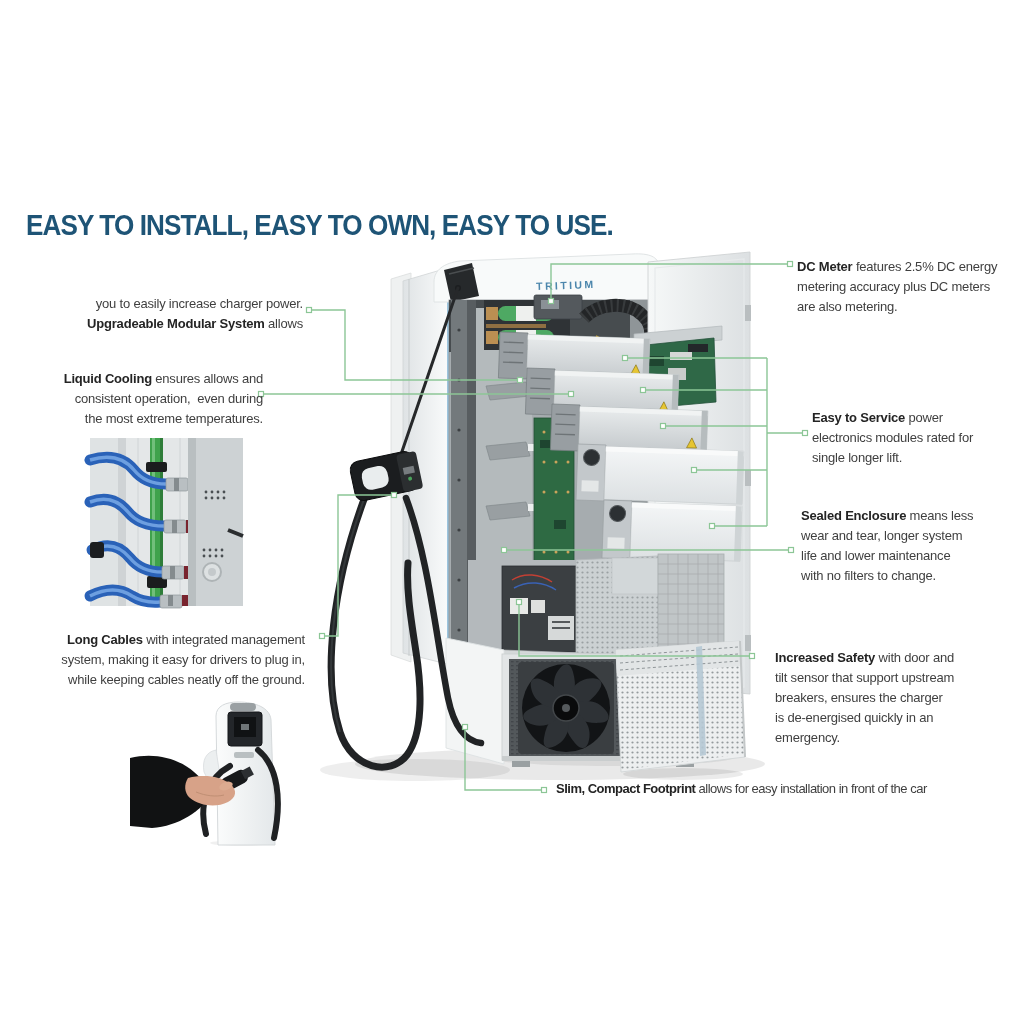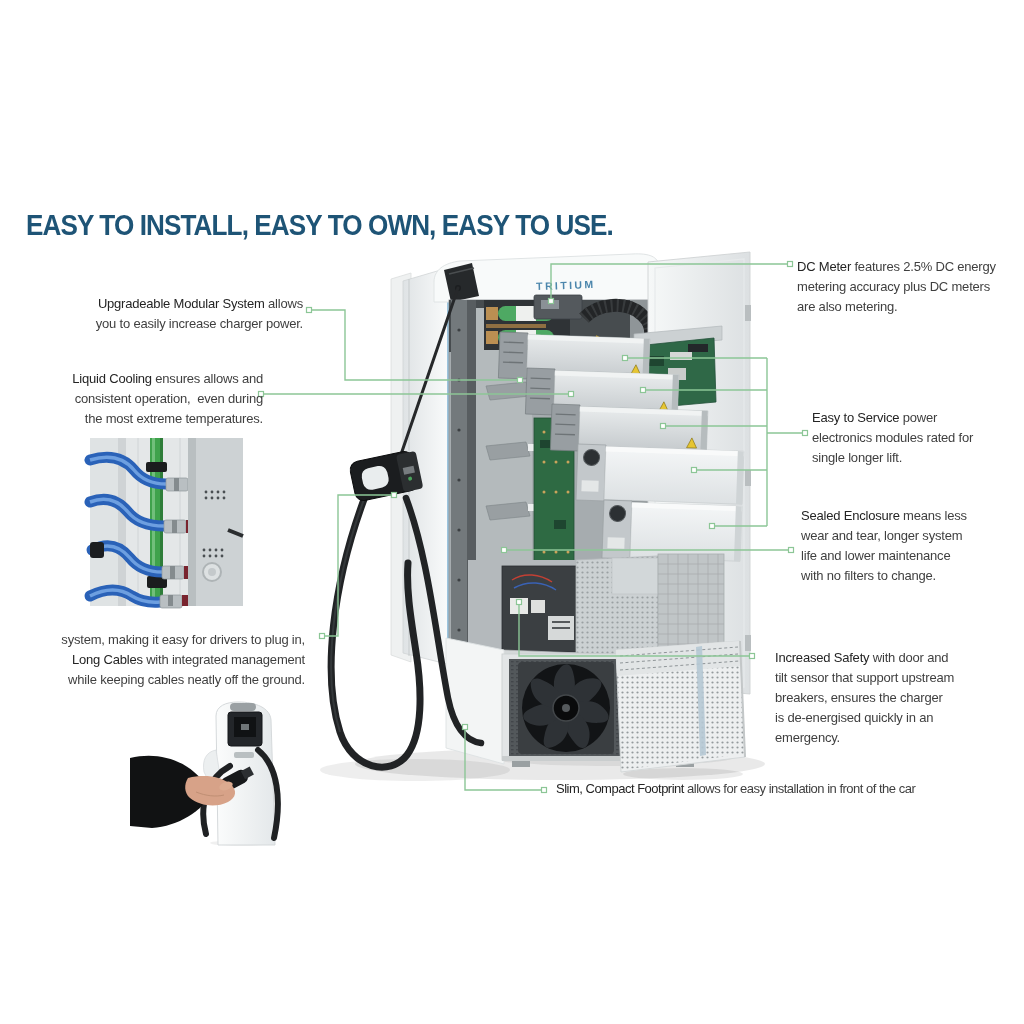--- a/index.html
+++ b/index.html
@@ -4,21 +4,21 @@
 <style>
   html,body{margin:0;padding:0;background:#fff;}
   .canvas{position:relative;width:1024px;height:1024px;background:#ffffff;overflow:hidden;
           font-family:"Liberation Sans",sans-serif;}
   .headline{position:absolute;left:26px;top:190px;font-size:29px;font-weight:700;
             color:#1E5476;letter-spacing:-1px;white-space:pre;transform:scaleX(.9);
             transform-origin:left top;}
   .callout{position:absolute;font-size:13px;line-height:20px;color:#3F3F3F;
            letter-spacing:-0.2px;}
   .callout .ln{white-space:pre;}
-  .callout b{color:#242424;font-weight:400;}
+  .callout b{color:#242424;font-weight:700;}
   .r{text-align:right;}
   .tight{letter-spacing:-0.5px;}
   svg{position:absolute;left:0;top:0;}
 </style>
 </head>
 <body>
 
 <div class="canvas">
 
 <svg width="1024" height="1024" viewBox="0 0 1024 1024">
@@ -412,33 +412,33 @@
     <rect x="516.5" y="599.5" width="5" height="5"></rect>
         <rect x="749.5" y="653.5" width="5" height="5"></rect>
     <rect x="462.5" y="724.5" width="5" height="5"></rect>
         <rect x="541.5" y="787.5" width="5" height="5"></rect>
   </g>
 </svg>
 
 <h1 class="headline">EASY TO INSTALL, EASY TO OWN, EASY TO USE.</h1>
 
 <div class="callout r" style="top:294px;right:721px">
+  <div class="ln">you to easily increase charger power.</div>
   <div class="ln"><b>Upgradeable Modular System</b><span> allows</span></div>
-  <div class="ln">you to easily increase charger power.</div>
 </div>
 
 <div class="callout r" style="top:369px;right:761px">
   <div class="ln"><b>Liquid Cooling</b><span> ensures allows and</span></div>
   <div class="ln">consistent operation,  even during</div>
   <div class="ln">the most extreme temperatures.</div>
 </div>
 
 <div class="callout r" style="top:630px;right:719px">
+  <div class="ln"><b>Long Cables</b><span> with integrated management</span></div>
   <div class="ln">system, making it easy for drivers to plug in,</div>
-  <div class="ln"><b>Long Cables</b><span> with integrated management</span></div>
   <div class="ln">while keeping cables neatly off the ground.</div>
 </div>
 
 <div class="callout" style="top:257px;left:797px">
   <div class="ln"><b>DC Meter</b><span> features 2.5% DC energy</span></div>
   <div class="ln">metering accuracy plus DC meters</div>
   <div class="ln">are also metering.</div>
 </div>
 
 <div class="callout" style="top:408px;left:812px">

